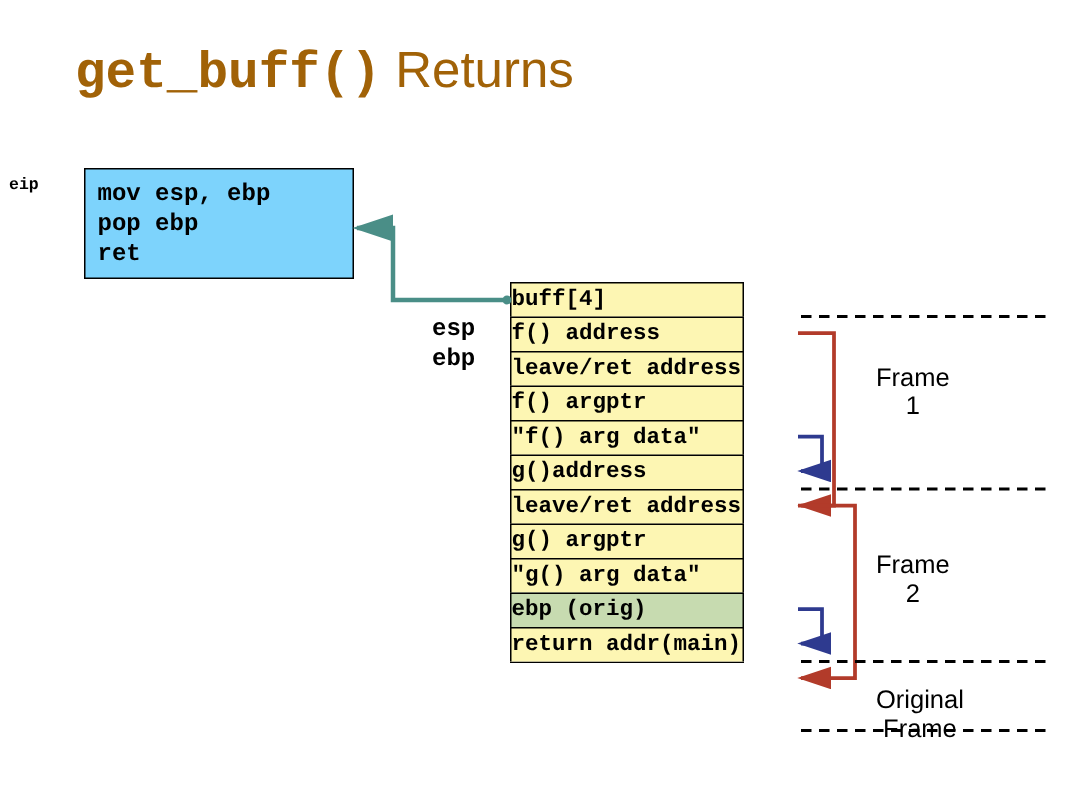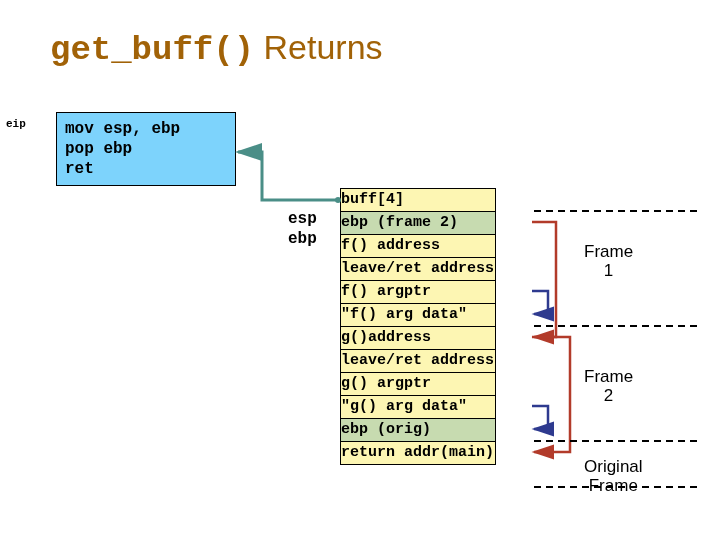--- a/index.html
+++ b/index.html
@@ -102,21 +102,20 @@
 pop ebp
 ret</div>
 
 <div class="ptrlabels">
   <div>esp</div>
   <div>ebp</div>
 </div>
 
 <div class="stack" id="stack">
     <div class="cell yellow">buff[4]</div>
-    <div class="cell green">ebp (frame 2)</div>
     <div class="cell yellow">f() address</div>
     <div class="cell yellow">leave/ret address</div>
     <div class="cell yellow">f() argptr</div>
     <div class="cell yellow">"f() arg data"</div>
     <div class="cell yellow">g()address</div>
     <div class="cell yellow">leave/ret address</div>
     <div class="cell yellow">g() argptr</div>
     <div class="cell yellow">"g() arg data"</div>
     <div class="cell green">ebp (orig)</div>
     <div class="cell yellow">return addr(main)</div>

